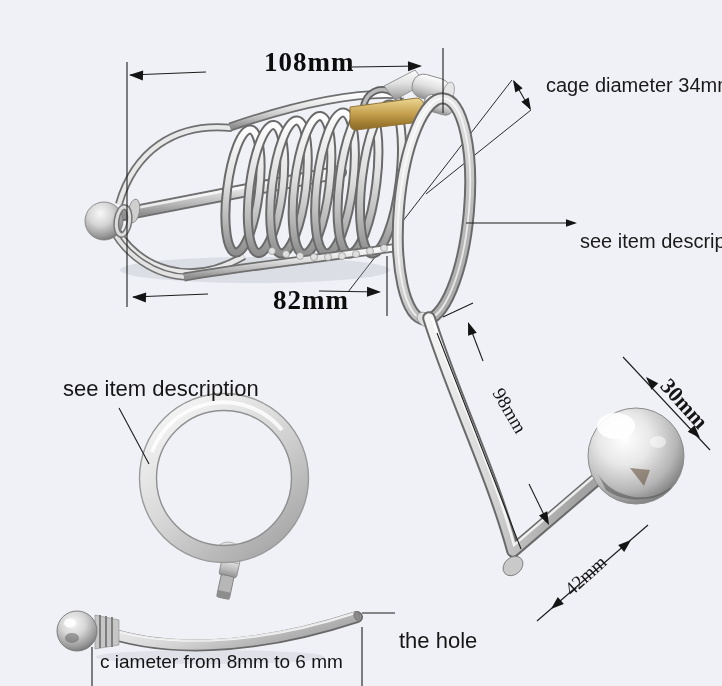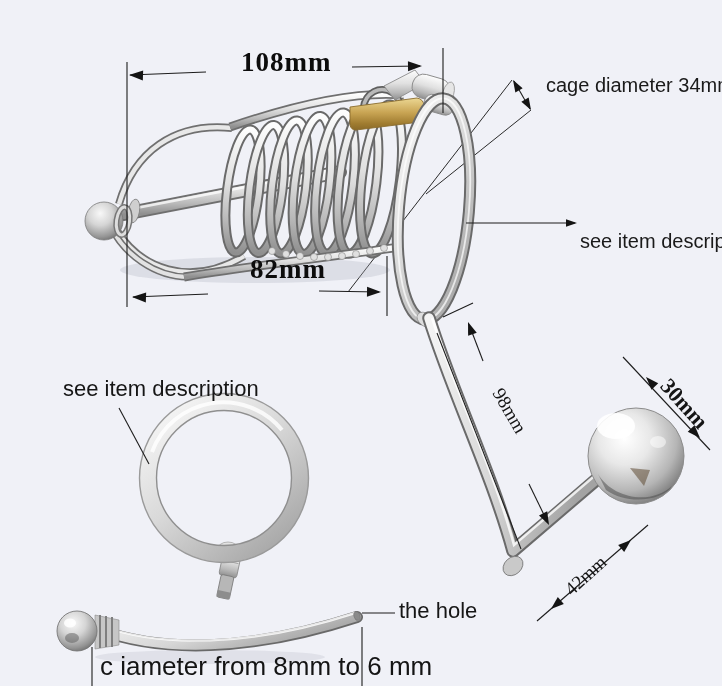--- a/index.html
+++ b/index.html
@@ -16,24 +16,25 @@
     color:#151515;
     white-space:nowrap;
     line-height:1.1;
   }
   .serif-big{
     font-family:"Liberation Serif", serif;
     font-weight:bold;
     font-size:27px;
     letter-spacing:1px;
     color:#0c0c0c;
+    margin-left:23px;
   }
   .sans-md{font-size:20px;color:#1a1a1a;}
   .sans-lg{font-size:22px;color:#161616;}
-  .sans-xl{font-size:26px;color:#141414;}
+  .sans-xl{font-size:19px;color:#141414;}
   .rot{
     font-family:"Liberation Serif", serif;
     transform-origin:center center;
   }
 </style>
 </head>
 <body>
 
 <div id="stage">
 
@@ -241,32 +242,32 @@
       <polygon points="0,0 -13,4.6 -13,-4.6" transform="translate(549,525) rotate(63)"></polygon>
       <polygon points="0,0 -13,4.6 -13,-4.6" transform="translate(646,377) rotate(-133)"></polygon>
       <polygon points="0,0 -13,4.6 -13,-4.6" transform="translate(700,438) rotate(47)"></polygon>
       <polygon points="0,0 -13,4.6 -13,-4.6" transform="translate(551,609) rotate(139)"></polygon>
       <polygon points="0,0 -13,4.6 -13,-4.6" transform="translate(631,540) rotate(-41)"></polygon>
     </g>
   </svg>
 
   <div class="lbl serif-big" style="left:241px;top:48px;">108mm</div>
 
-  <div class="lbl serif-big" style="left:250px;top:255px;">82mm</div>
+  <div class="lbl serif-big" style="left:250px;top:286px;">82mm</div>
 
   <div class="lbl sans-md" style="left:546px;top:74px;">cage diameter 34mm</div>
 
 
   <div class="lbl sans-md" style="left:580px;top:230px;">see item description</div>
 
   <div class="lbl sans-lg" style="left:63px;top:377px;">see item description</div>
 
   <div class="lbl rot" style="left:509px;top:411px;font-size:19px;transform:translate(-50%,-50%) rotate(60deg);">98mm</div>
 
   <div class="lbl rot" style="left:684px;top:404px;font-size:22px;font-weight:bold;transform:translate(-50%,-50%) rotate(48deg);">30mm</div>
 
   <div class="lbl rot" style="left:586px;top:576px;font-size:19px;transform:translate(-50%,-50%) rotate(-42deg);">42mm</div>
 
-  <div class="lbl sans-lg" style="left:399px;top:599px;">the hole</div>
+  <div class="lbl sans-lg" style="left:399px;top:629px;">the hole</div>
 
   <div class="lbl sans-xl" style="left:100px;top:652px;">c iameter from 8mm to 6 mm</div>
 
 </div>
 
 </body></html>

